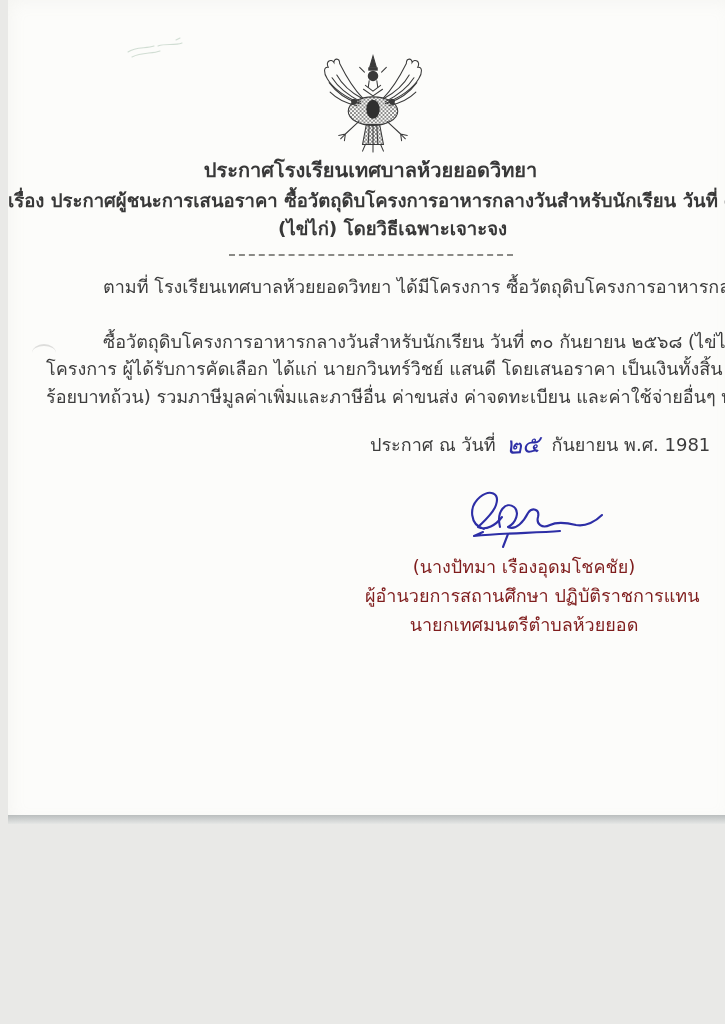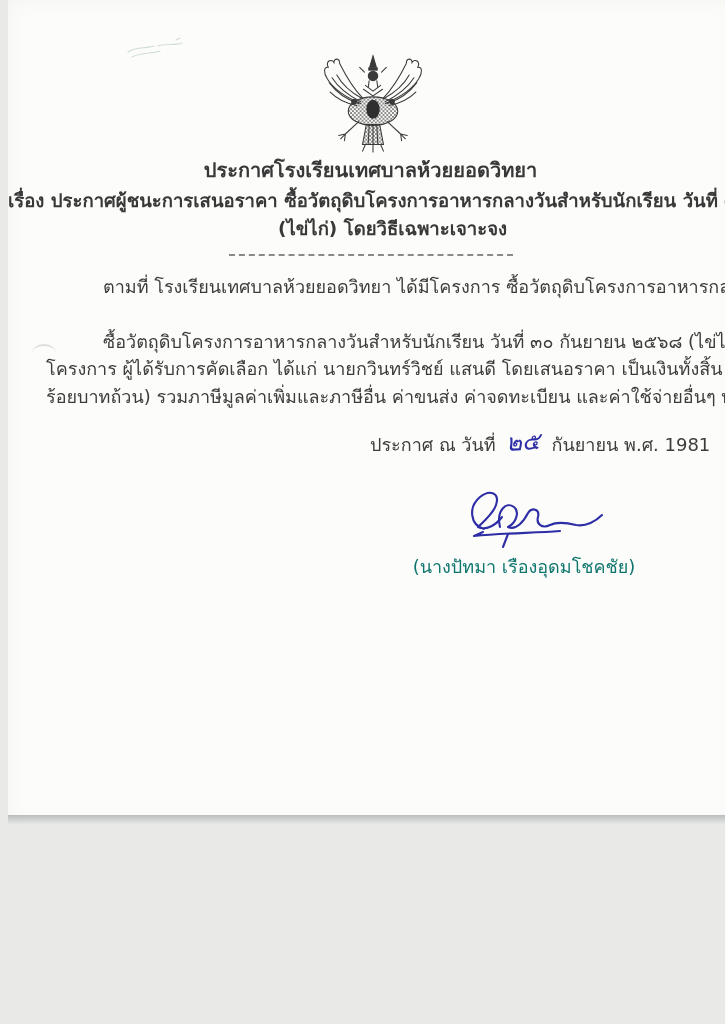--- a/index.html
+++ b/index.html
@@ -17,27 +17,27 @@
   .abs{position:absolute;}
   .line{color:#3c3c3c;font-size:18px;line-height:1.25;white-space:nowrap;}
   .center{left:0;right:0;text-align:center;}
   .bold{font-weight:700;color:#383838;}
   .title{font-size:20px;}
   .subject{font-size:18.5px;}
   .divider{
     position:absolute;top:254px;left:221px;width:284px;height:0;
     border-top:2px dashed #8a8a86;
   }
-  .date-row{position:absolute;top:430px;left:362px;display:flex;align-items:flex-start;color:#3c3c3c;font-size:18px;white-space:nowrap;}
+  .date-row{position:absolute;top:430px;left:362px;display:flex;align-items:center;color:#3c3c3c;font-size:18px;white-space:nowrap;}
   .hand-day{
     color:#2d2ea6;font-size:24px;font-style:italic;
     margin:0 12px 0 10px;transform:rotate(-3deg);display:inline-block;
     line-height:1;
   }
-  .sig-block{position:absolute;left:357px;width:318px;text-align:center;color:#0f766e;font-size:18px;white-space:nowrap;}
+  .sig-block{position:absolute;left:357px;width:318px;text-align:center;color:#7f1d1d;font-size:18px;white-space:nowrap;}
   
   .scan-strip{
     position:absolute;left:0;right:0;bottom:0;height:9px;
     background:linear-gradient(to bottom, rgba(133,140,142,.55), rgba(185,191,192,.30));
   }
   .arc-artifact{
     position:absolute;left:24px;top:344px;width:24px;height:16px;
     border-top:2px solid rgba(150,150,148,.30);
     border-radius:50%;
   }
@@ -126,17 +126,19 @@
   <svg class="abs" style="left:448px;top:477px;" width="150" height="75" viewBox="0 0 150 75">
     <g stroke="#2d2ea6" stroke-width="2.1" fill="none" stroke-linecap="round" stroke-linejoin="round">
       <path d="M28 52 C 14 48 12 30 24 20 C 34 12 44 16 40 28 C 37 37 28 44 22 50 C 30 54 40 48 46 40"></path>
       <path d="M44 50 C 40 34 50 24 58 30 C 64 35 60 46 52 50 C 60 54 68 44 72 36 C 76 30 84 32 82 40 C 80 47 86 52 94 48 C 102 44 112 46 120 48 C 130 50 140 44 146 38"></path>
       <path d="M18 59 C 48 56 78 56 104 54 M18 59 l9 -4"></path>
       <path d="M52 57 L47 70"></path>
     </g>
   </svg>
 
   <div class="sig-block" style="top:552px;">(นางปัทมา เรืองอุดมโชคชัย)</div>
+  <div class="sig-block" style="top:581px;">ผู้อำนวยการสถานศึกษา ปฏิบัติราชการแทน</div>
+  <div class="sig-block" style="top:610px;">นายกเทศมนตรีตำบลห้วยยอด</div>
 
   <div class="arc-artifact"></div>
   <div class="smudge">/*</div>
   <div class="scan-strip"></div>
 </div>
 
 </body></html>

